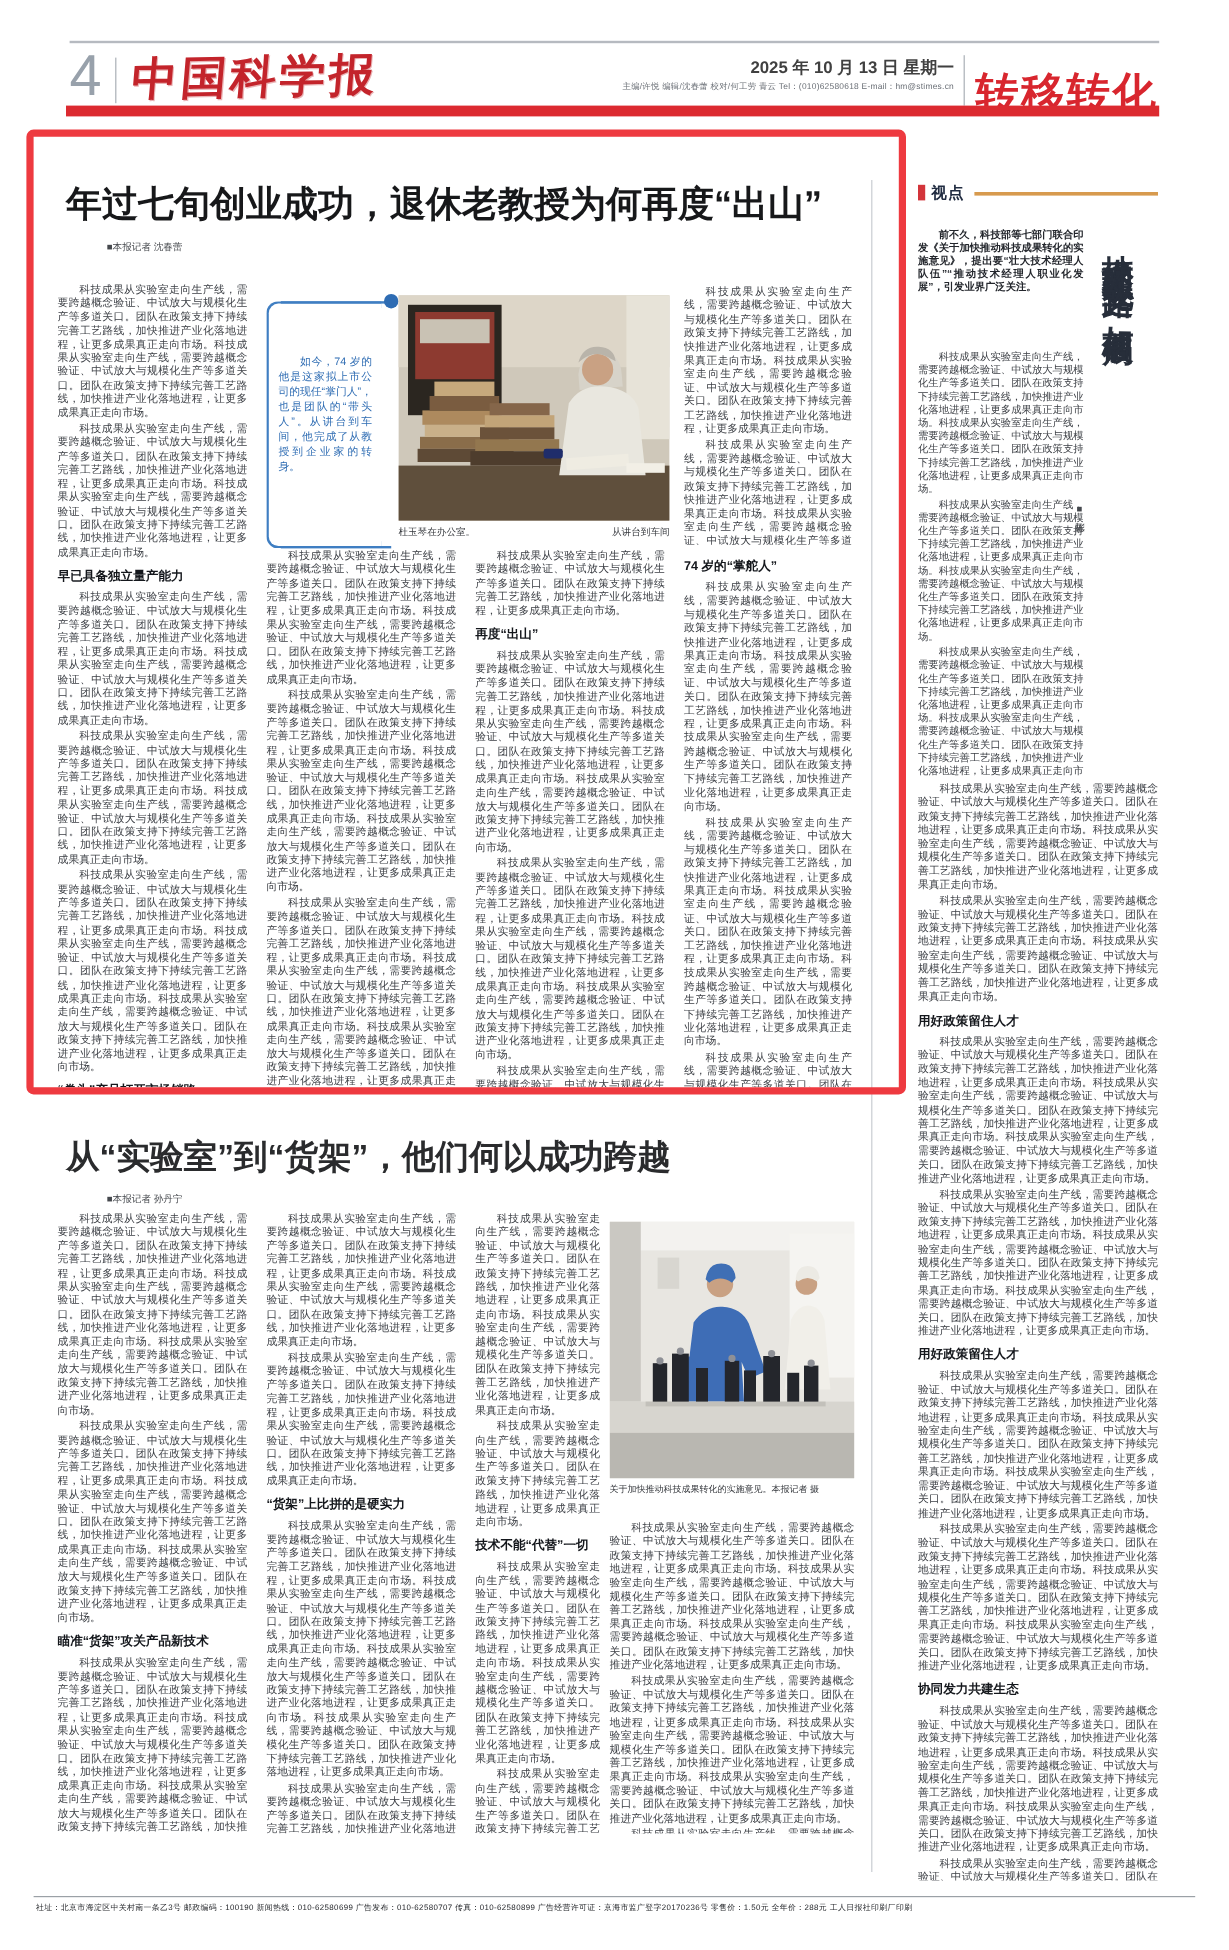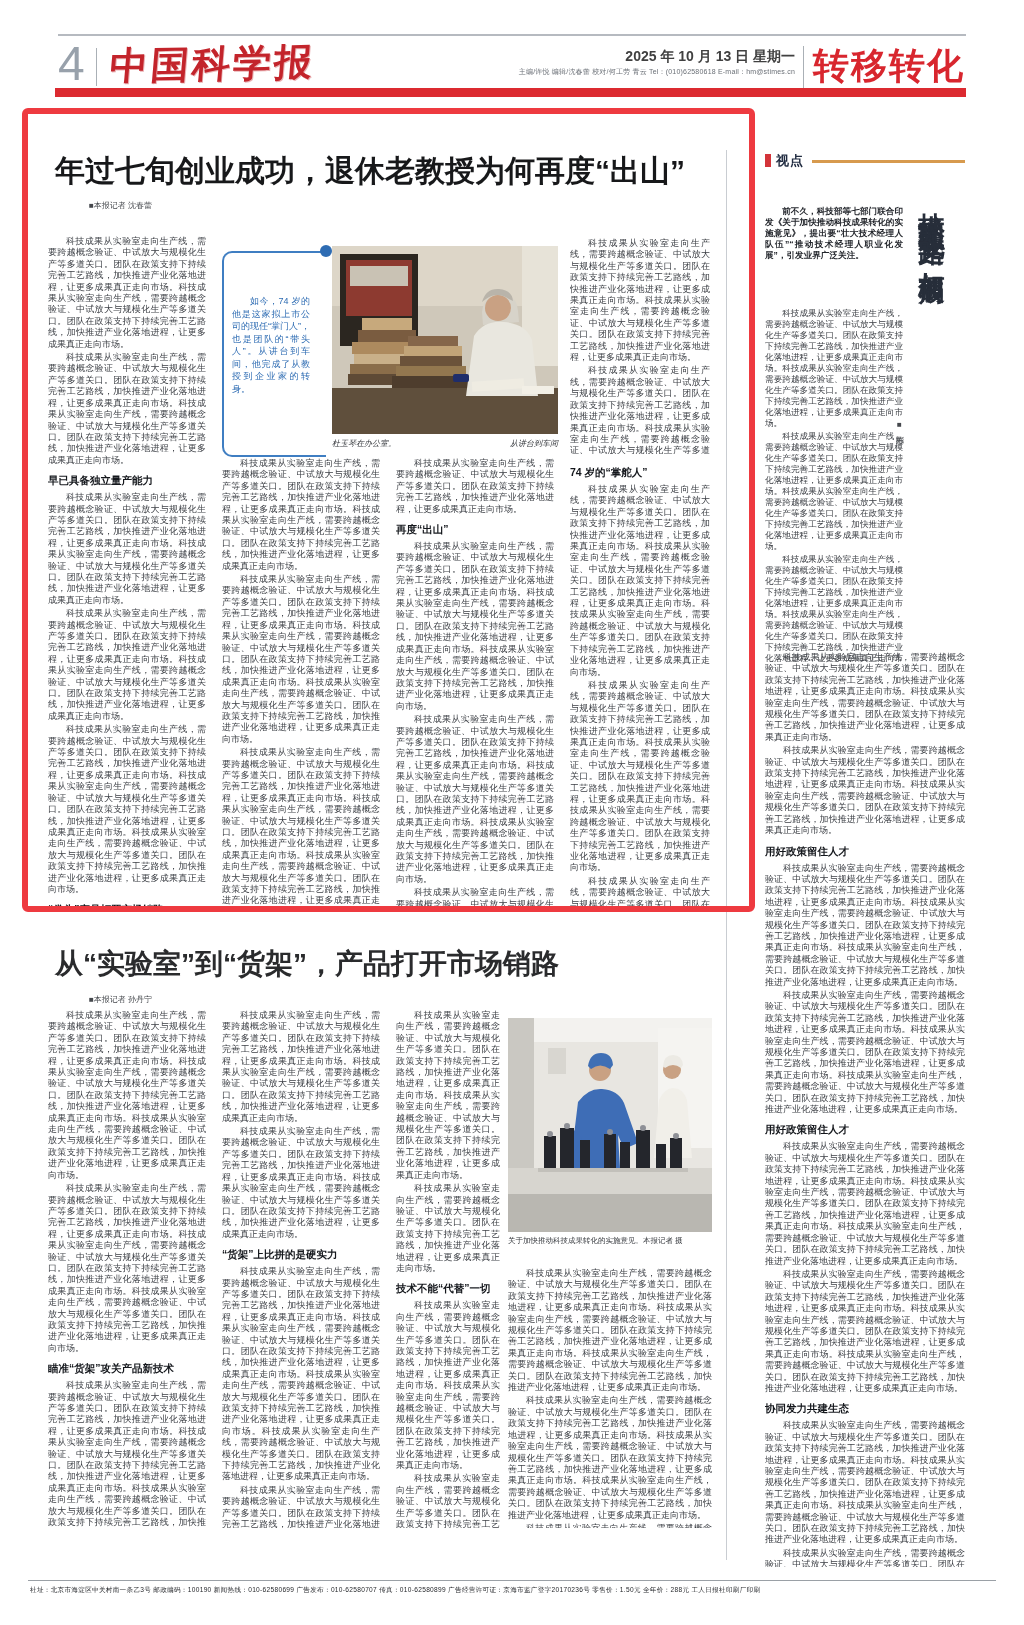--- a/index.html
+++ b/index.html
@@ -28,21 +28,21 @@
   .anno{border:6px solid #ee3a40;border-radius:6px;box-sizing:border-box;pointer-events:none;z-index:50;}
 
   
   h1.headline{margin:0;font-size:30px;line-height:38px;font-weight:bold;color:#17181a;letter-spacing:0;}
   h2.headline{margin:0;font-size:28px;line-height:36px;font-weight:bold;color:#2a2b2d;}
   .byline{font-size:8px;color:#45484d;filter:blur(.25px);margin-left:32px;}
   .greek{font-size:9px;line-height:11.4px;text-align:justify;color:#3d4046;overflow:hidden;}
   .greek p{margin:0 0 2px;text-indent:2em;filter:blur(.38px);word-break:break-all;}
   .greek h4{margin:8px 0 5px;font-size:10.5px;line-height:13px;color:#14171c;
             font-weight:bold;text-indent:0;filter:blur(.15px);}
-  .narrowtext{font-size:8.6px;line-height:11px;margin-top:16px;}
+  .narrowtext{font-size:8.6px;line-height:11px;}
   .intro-bold p{font-weight:bold;color:#23262c;}
 
   
   .pullquote{
     box-sizing:border-box;border:2px solid #3f7ec2;border-right:none;
     border-radius:10px 0 0 10px;padding:42px 8px 8px 8px;
     color:#2e6cb3;font-size:9px;line-height:12.5px;text-align:justify;
   }
   .pullquote .qtext{filter:blur(.3px);word-break:break-all;text-indent:2em;}
   .pq-topline{position:absolute;top:-2px;left:10px;right:-8px;height:2px;background:#3f7ec2;}
@@ -75,21 +75,21 @@
 <div class="abs top-rule" style="left:58px;top:34px;width:908px;"></div>
 
 <div class="abs page-num" style="left:58px;top:42px;">4</div>
 <div class="abs mast-div" style="left:96px;top:48px;height:38px;"></div>
 <div class="abs brand" style="left:108px;top:44px;">中国科学报</div>
 
 <div class="abs date-line" style="left:555px;top:48px;width:240px;">2025 年 10 月 13 日  星期一</div>
 <div class="abs staff-line" style="left:390px;top:67px;width:405px;">主编/许悦  编辑/沈春蕾  校对/何工劳 青云  Tel：(010)62580618  E-mail：hm@stimes.cn</div>
 
 <div class="abs mast-div" style="left:803px;top:46px;height:42px;"></div>
-<div class="abs section-title" style="left:813px;top:44px;">转移转化</div>
+<div class="abs section-title" style="left:813px;top:56px;">转移转化</div>
 
 <div class="abs red-bar" style="left:55px;top:88px;width:911px;"></div>
 
 <div class="abs anno" style="left:22px;top:108px;width:733px;height:804px;"></div>
 
 <h1 class="abs headline" style="left:55px;top:152px;width:665px;">年过七旬创业成功，退休老教授为何再度“出山”</h1>
 <div class="abs byline" style="left:57px;top:200px;width:300px;">■本报记者 沈春蕾</div>
 
 <div class="abs greek" style="left:48px;top:236px;width:158px;height:670px;">
   <p>科技成果从实验室走向生产线，需要跨越概念验证、中试放大与规模化生产等多道关口。团队在政策支持下持续完善工艺路线，加快推进产业化落地进程，让更多成果真正走向市场。科技成果从实验室走向生产线，需要跨越概念验证、中试放大与规模化生产等多道关口。团队在政策支持下持续完善工艺路线，加快推进产业化落地进程，让更多成果真正走向市场。</p>
@@ -134,21 +134,21 @@
 
   <path d="M150 66 q2 -18 18 -18 q17 0 18 17 l1 11 -36 3 z" fill="#d7d3c9"></path>
   <circle cx="166" cy="62" r="13" fill="#c9a183"></circle>
   <path d="M150 56 q4 -14 17 -13 q13 1 14 12 l-4 -2 q-12 -8 -23 0 z" fill="#b9b4aa"></path>
   <path d="M134 150 l8 -60 q10 -16 30 -14 q22 2 28 18 l6 56 z" fill="#e9e7df"></path>
 
   <rect x="140" y="134" width="52" height="10" fill="#efece2" transform="rotate(-4 166 139)"></rect>
   <rect x="121" y="128" width="16" height="8" rx="2" fill="#1f2d6b"></rect>
   <rect x="190" y="140" width="32" height="8" fill="#f2efe6"></rect>
 </svg>
-<div class="abs cap-row" style="left:332px;top:438px;width:226px;font-style:italic;">
+<div class="abs cap-row" style="left:332px;top:438px;width:226px;">
   <span>杜玉琴在办公室。</span>
   <span>从讲台到车间</span>
 </div>
 
 <div class="abs greek" style="left:570px;top:238px;width:140px;height:216px;">
   <p>科技成果从实验室走向生产线，需要跨越概念验证、中试放大与规模化生产等多道关口。团队在政策支持下持续完善工艺路线，加快推进产业化落地进程，让更多成果真正走向市场。科技成果从实验室走向生产线，需要跨越概念验证、中试放大与规模化生产等多道关口。团队在政策支持下持续完善工艺路线，加快推进产业化落地进程，让更多成果真正走向市场。</p>
     <p>科技成果从实验室走向生产线，需要跨越概念验证、中试放大与规模化生产等多道关口。团队在政策支持下持续完善工艺路线，加快推进产业化落地进程，让更多成果真正走向市场。科技成果从实验室走向生产线，需要跨越概念验证、中试放大与规模化生产等多道关口。团队在政策支持下持续完善工艺路线，加快推进产业化落地进程，让更多成果真正走向市场。科技成果从实验室走向生产线，需要跨越概念验证、中试放大与规模化生产等多道关口。团队在政策支持下持续完善工艺路线，加快推进产业化落地进程，让更多成果真正走向市场。</p>
 </div>
 
 <div class="abs greek" style="left:222px;top:458px;width:158px;height:448px;">
@@ -163,21 +163,21 @@
     <p>科技成果从实验室走向生产线，需要跨越概念验证、中试放大与规模化生产等多道关口。团队在政策支持下持续完善工艺路线，加快推进产业化落地进程，让更多成果真正走向市场。科技成果从实验室走向生产线，需要跨越概念验证、中试放大与规模化生产等多道关口。团队在政策支持下持续完善工艺路线，加快推进产业化落地进程，让更多成果真正走向市场。科技成果从实验室走向生产线，需要跨越概念验证、中试放大与规模化生产等多道关口。团队在政策支持下持续完善工艺路线，加快推进产业化落地进程，让更多成果真正走向市场。</p>
     <p>科技成果从实验室走向生产线，需要跨越概念验证、中试放大与规模化生产等多道关口。团队在政策支持下持续完善工艺路线，加快推进产业化落地进程，让更多成果真正走向市场。科技成果从实验室走向生产线，需要跨越概念验证、中试放大与规模化生产等多道关口。团队在政策支持下持续完善工艺路线，加快推进产业化落地进程，让更多成果真正走向市场。科技成果从实验室走向生产线，需要跨越概念验证、中试放大与规模化生产等多道关口。团队在政策支持下持续完善工艺路线，加快推进产业化落地进程，让更多成果真正走向市场。</p>
 </div>
 <div class="abs greek" style="left:570px;top:458px;width:140px;height:448px;">
   <h4>74 岁的“掌舵人”</h4>
   <p>科技成果从实验室走向生产线，需要跨越概念验证、中试放大与规模化生产等多道关口。团队在政策支持下持续完善工艺路线，加快推进产业化落地进程，让更多成果真正走向市场。科技成果从实验室走向生产线，需要跨越概念验证、中试放大与规模化生产等多道关口。团队在政策支持下持续完善工艺路线，加快推进产业化落地进程，让更多成果真正走向市场。科技成果从实验室走向生产线，需要跨越概念验证、中试放大与规模化生产等多道关口。团队在政策支持下持续完善工艺路线，加快推进产业化落地进程，让更多成果真正走向市场。</p>
     <p>科技成果从实验室走向生产线，需要跨越概念验证、中试放大与规模化生产等多道关口。团队在政策支持下持续完善工艺路线，加快推进产业化落地进程，让更多成果真正走向市场。科技成果从实验室走向生产线，需要跨越概念验证、中试放大与规模化生产等多道关口。团队在政策支持下持续完善工艺路线，加快推进产业化落地进程，让更多成果真正走向市场。科技成果从实验室走向生产线，需要跨越概念验证、中试放大与规模化生产等多道关口。团队在政策支持下持续完善工艺路线，加快推进产业化落地进程，让更多成果真正走向市场。</p>
     <p>科技成果从实验室走向生产线，需要跨越概念验证、中试放大与规模化生产等多道关口。团队在政策支持下持续完善工艺路线，加快推进产业化落地进程，让更多成果真正走向市场。科技成果从实验室走向生产线，需要跨越概念验证、中试放大与规模化生产等多道关口。团队在政策支持下持续完善工艺路线，加快推进产业化落地进程，让更多成果真正走向市场。科技成果从实验室走向生产线，需要跨越概念验证、中试放大与规模化生产等多道关口。团队在政策支持下持续完善工艺路线，加快推进产业化落地进程，让更多成果真正走向市场。</p>
 </div>
 
-<h2 class="abs headline" style="left:55px;top:946px;width:620px;">从“实验室”到“货架”，产品打开市场销路</h2>
+<h2 class="abs headline" style="left:55px;top:946px;width:620px;">从“实验室”到“货架”，他们何以成功跨越</h2>
 <div class="abs byline" style="left:57px;top:994px;width:300px;">■本报记者 孙丹宁</div>
 
 <div class="abs greek" style="left:48px;top:1010px;width:158px;height:518px;">
   <p>科技成果从实验室走向生产线，需要跨越概念验证、中试放大与规模化生产等多道关口。团队在政策支持下持续完善工艺路线，加快推进产业化落地进程，让更多成果真正走向市场。科技成果从实验室走向生产线，需要跨越概念验证、中试放大与规模化生产等多道关口。团队在政策支持下持续完善工艺路线，加快推进产业化落地进程，让更多成果真正走向市场。科技成果从实验室走向生产线，需要跨越概念验证、中试放大与规模化生产等多道关口。团队在政策支持下持续完善工艺路线，加快推进产业化落地进程，让更多成果真正走向市场。</p>
     <p>科技成果从实验室走向生产线，需要跨越概念验证、中试放大与规模化生产等多道关口。团队在政策支持下持续完善工艺路线，加快推进产业化落地进程，让更多成果真正走向市场。科技成果从实验室走向生产线，需要跨越概念验证、中试放大与规模化生产等多道关口。团队在政策支持下持续完善工艺路线，加快推进产业化落地进程，让更多成果真正走向市场。科技成果从实验室走向生产线，需要跨越概念验证、中试放大与规模化生产等多道关口。团队在政策支持下持续完善工艺路线，加快推进产业化落地进程，让更多成果真正走向市场。</p>
   <h4>瞄准“货架”攻关产品新技术</h4>
   <p>科技成果从实验室走向生产线，需要跨越概念验证、中试放大与规模化生产等多道关口。团队在政策支持下持续完善工艺路线，加快推进产业化落地进程，让更多成果真正走向市场。科技成果从实验室走向生产线，需要跨越概念验证、中试放大与规模化生产等多道关口。团队在政策支持下持续完善工艺路线，加快推进产业化落地进程，让更多成果真正走向市场。科技成果从实验室走向生产线，需要跨越概念验证、中试放大与规模化生产等多道关口。团队在政策支持下持续完善工艺路线，加快推进产业化落地进程，让更多成果真正走向市场。</p>
 </div>
 <div class="abs greek" style="left:222px;top:1010px;width:158px;height:518px;">
   <p>科技成果从实验室走向生产线，需要跨越概念验证、中试放大与规模化生产等多道关口。团队在政策支持下持续完善工艺路线，加快推进产业化落地进程，让更多成果真正走向市场。科技成果从实验室走向生产线，需要跨越概念验证、中试放大与规模化生产等多道关口。团队在政策支持下持续完善工艺路线，加快推进产业化落地进程，让更多成果真正走向市场。</p>

